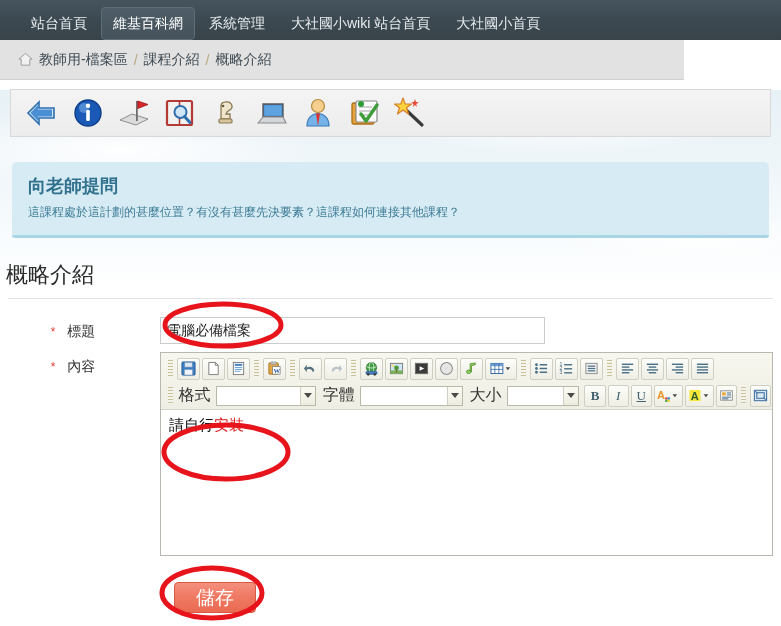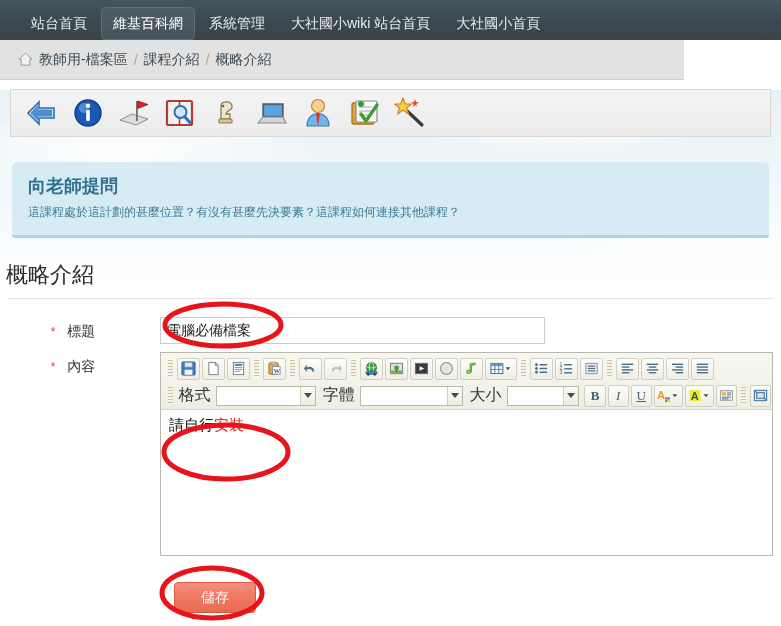--- a/index.html
+++ b/index.html
@@ -167,21 +167,21 @@
   }
   .red-text { color: #e01b1b; text-align: right; }
 
   
   .save-btn {
     margin-left: 174px; margin-top: 18px;
     width: 82px; height: 31px;
     border: 1px solid #d9583f;
     border-radius: 4px;
     background: linear-gradient(180deg,#f4907f 0%, #ef7a63 45%, #e96b52 100%);
-    color: #ffffff; font-size: 14px;
+    color: #ffffff; font-size: 19px;
     display: inline-flex; align-items: center; justify-content: center;
     cursor: pointer;
     font-family: "Liberation Sans", sans-serif;
     position: relative; z-index: 3;
   }
 
   
   .annot { position: absolute; z-index: 9; pointer-events: none; }
   .annot ellipse { fill: none; stroke: #e8141c; }
 </style>

